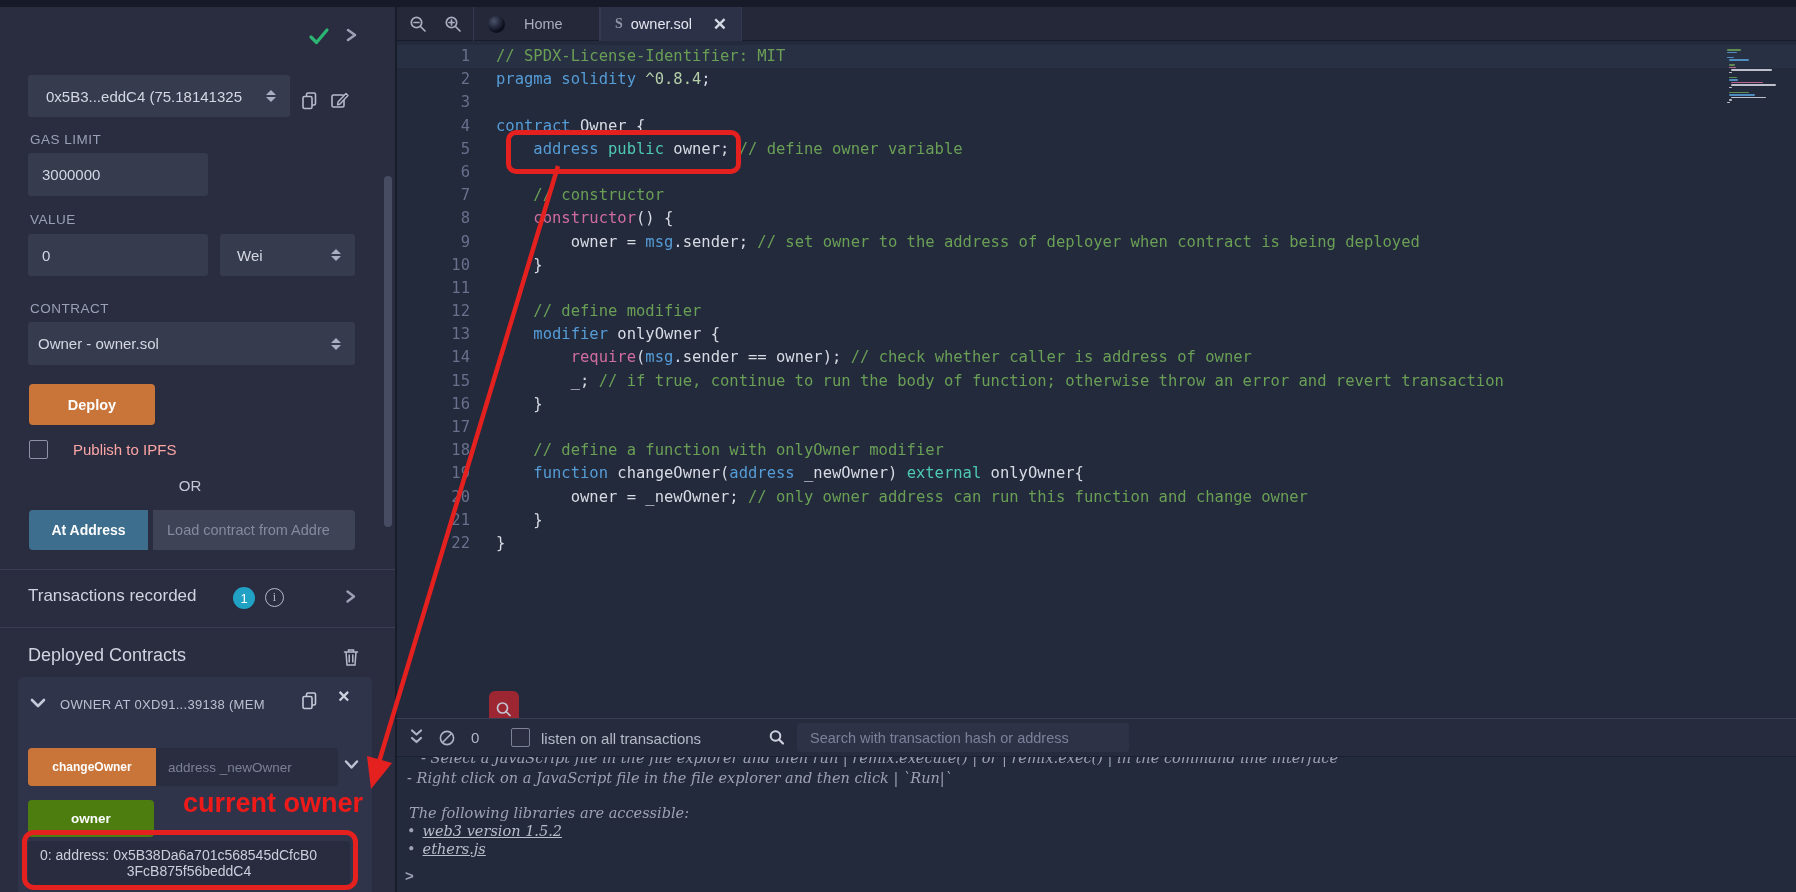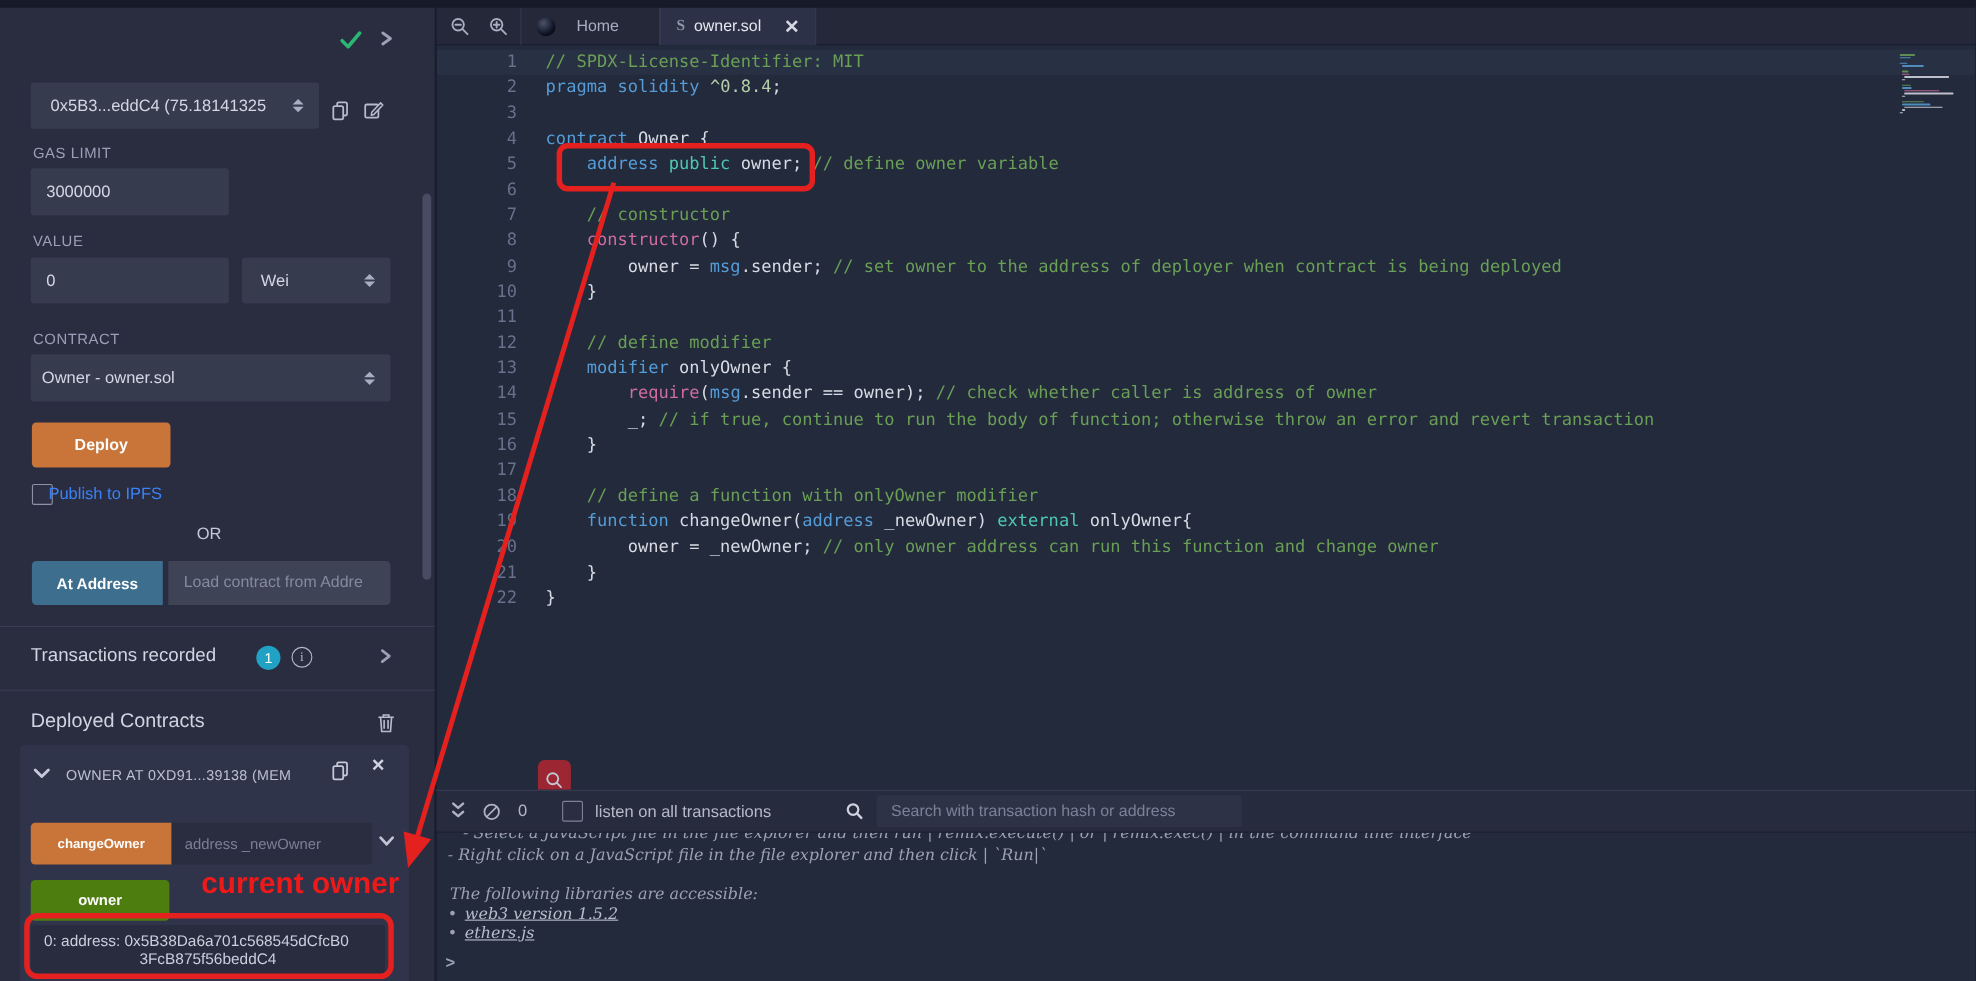--- a/index.html
+++ b/index.html
@@ -26,21 +26,21 @@
   .gas-input { left:28px; top:146px; width:180px; height:43px; }
   .val-lbl { left:30px; top:205px; }
   .val-input { left:28px; top:227px; width:180px; height:42px; }
   .wei-select { left:220px; top:227px; width:135px; height:42px; padding-left:17px; }
   .contract-lbl { left:30px; top:294px; }
   .contract-select { left:28px; top:315px; width:327px; height:43px; padding-left:10px; }
   .btn { position:absolute; border:none; border-radius:4px; color:#fdfdfd; font-family:"Liberation Sans",sans-serif; display:flex; align-items:center; justify-content:center; cursor:pointer; }
   .deploy-btn { left:29px; top:377px; width:126px; height:41px; background:#c97539; font-size:14.5px; font-weight:bold; }
   .cb { position:absolute; width:19px; height:19px; border:1.5px solid #8d92a8; border-radius:2px; background:#2e3143; }
   .publish-cb { left:29px; top:433px; }
-  .publish-lbl { position:absolute; left:44px; top:434px; font-size:15px; color:#3b82f6; }
+  .publish-lbl { position:absolute; left:73px; top:434px; font-size:15px; color:#fca5a5; }
   .or-lbl { position:absolute; left:0; top:470px; width:380px; text-align:center; font-size:15px; color:#c3c7d6; }
   .ataddr-btn { left:29px; top:503px; width:119px; height:40px; background:#3d6e8e; font-size:14px; font-weight:bold; border-radius:4px 0 0 4px; }
   .ataddr-input { left:153px; top:503px; width:202px; height:40px; background:#3f4356; border-radius:0 4px 4px 0; color:#858aa0; font-size:14.5px; }
   .divider { position:absolute; left:0; width:395px; height:1px; background:#3a3e52; }
   .d1 { top:562px; } .d2 { top:620px; }
   .tx-lbl { position:absolute; left:28px; top:579px; font-size:17px; color:#d0d4e0; }
   .tx-badge { position:absolute; left:233px; top:580px; width:22px; height:22px; border-radius:50%; background:#21a1c4; color:#fff; font-size:13px; display:flex; align-items:center; justify-content:center; }
   .info-ic { position:absolute; left:265px; top:581px; width:19px; height:19px; border:1.5px solid #b4b8ca; border-radius:50%; color:#b4b8ca; font-size:12px; font-family:"Liberation Serif",serif; display:flex; align-items:center; justify-content:center; }
   .chev-r2 { left:344px; top:582px; }
   .dep-lbl { position:absolute; left:28px; top:638px; font-size:18px; color:#d0d4e0; }

